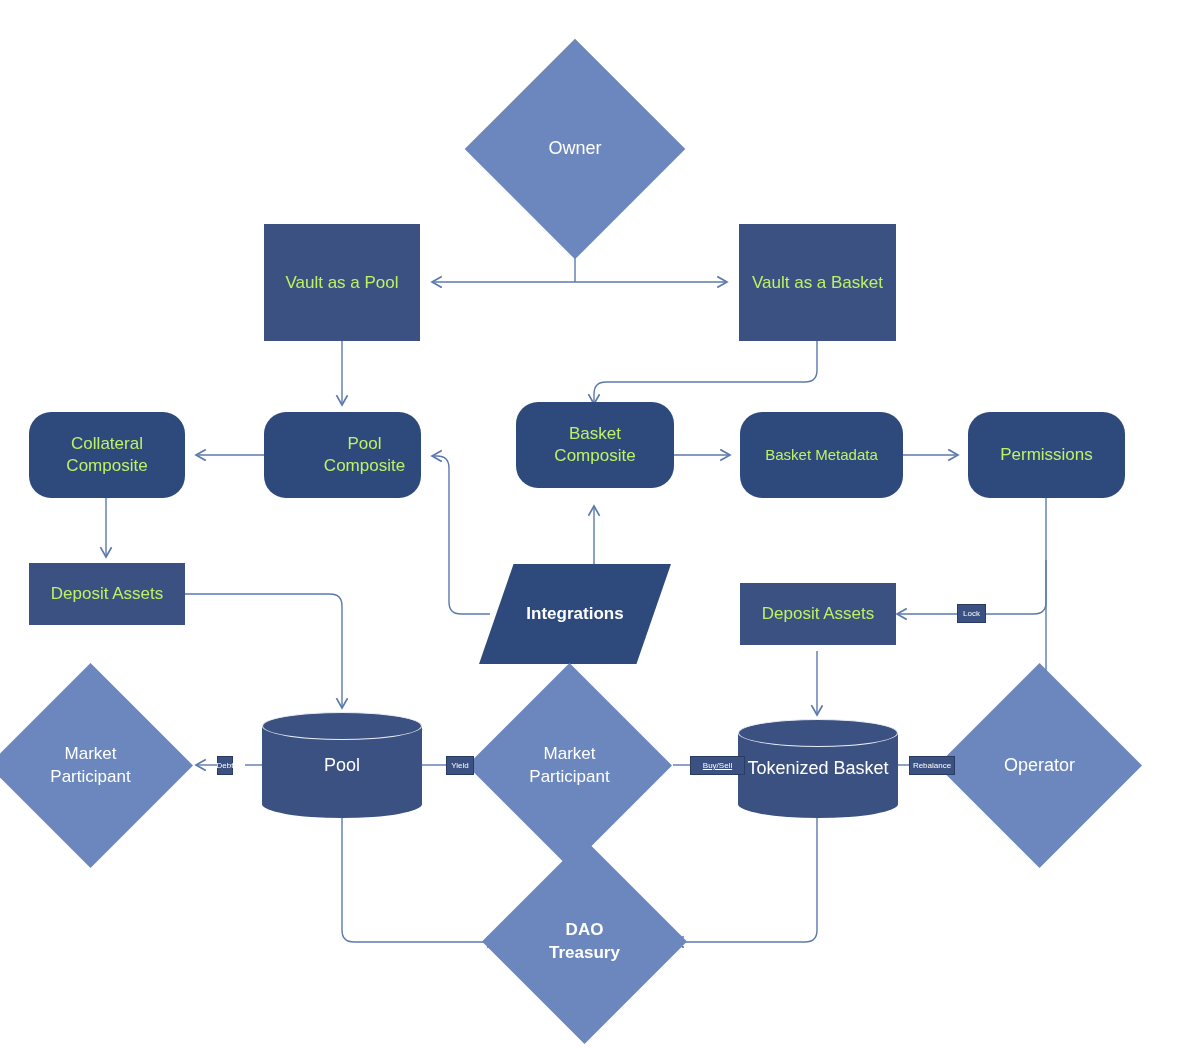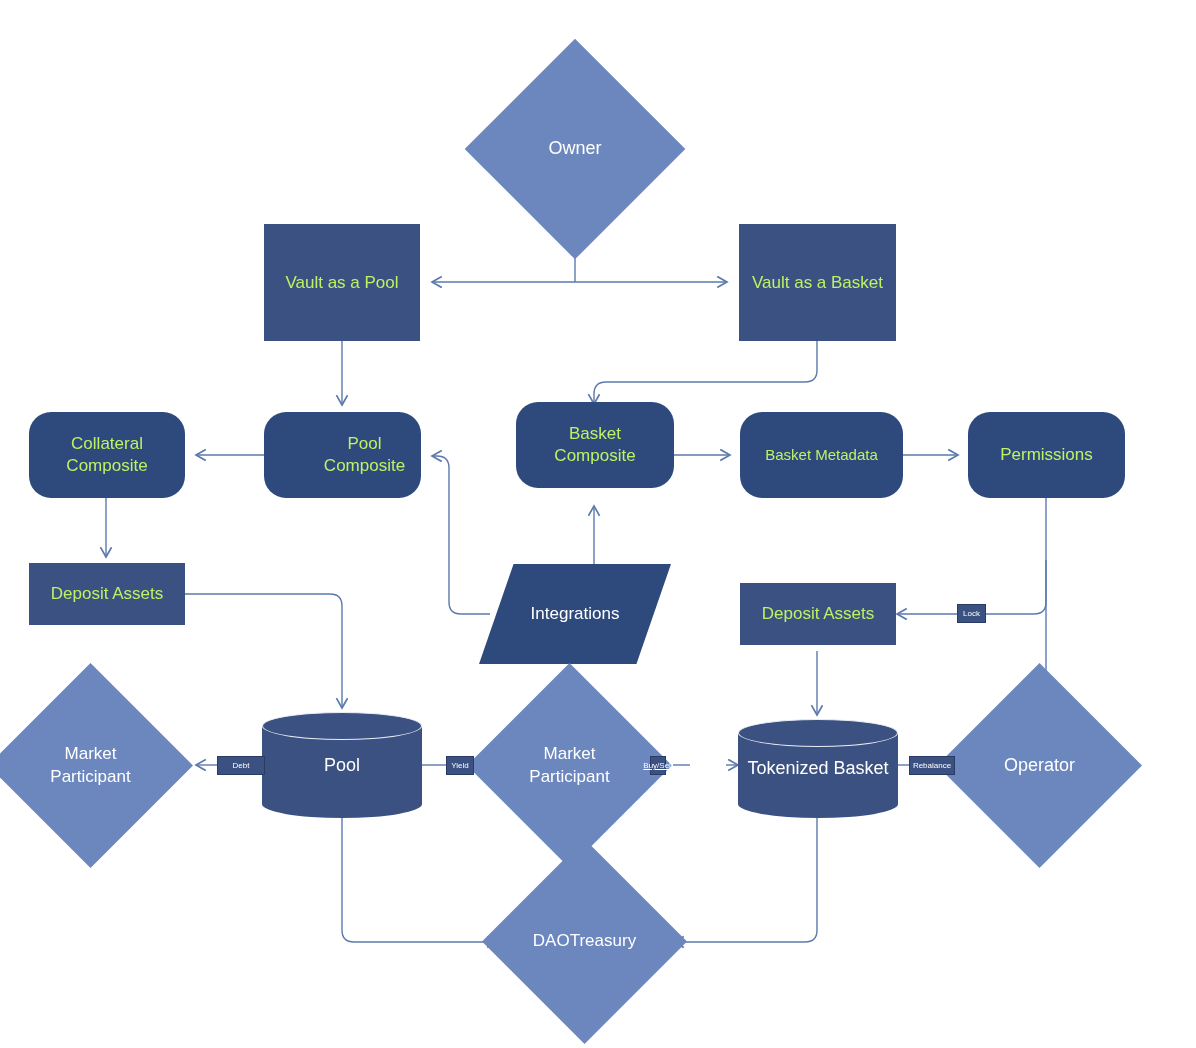--- a/index.html
+++ b/index.html
@@ -107,21 +107,21 @@
   </div>
 
   <div class="node round f17" style="left:968px;top:412px;width:157px;height:86px;">Permissions</div>
 
   <div class="node round f15" style="left:740px;top:412px;width:163px;height:86px;">Basket Metadata</div>
 
   <div class="node rect f17" style="left:29px;top:563px;width:156px;height:62px;">Deposit Assets</div>
 
   <div class="node rect f17" style="left:740px;top:583px;width:156px;height:62px;">Deposit Assets</div>
 
-  <div class="para-wrap" style="left:479px;top:564px;width:192px;height:100px;">
+  <div class="para-wrap" style="left:479px;top:564px;width:192px;height:100px;font-weight:bold;">
     <div class="para-shape"></div>
     <div class="para-label f17">Integrations</div>
   </div>
 
   <div class="diamond-wrap" style="left:18px;top:693px;width:145px;height:145px;">
     <div class="diamond-shape"></div>
     <div class="diamond-label f17" style="flex-direction:column;">
       <span>Market</span>
       <span>Participant</span>
     </div>
@@ -149,25 +149,25 @@
     <div class="cyl-label f18">Tokenized Basket</div>
   </div>
 
   <div class="diamond-wrap" style="left:967px;top:693px;width:145px;height:145px;">
     <div class="diamond-shape"></div>
     <div class="diamond-label f18">Operator</div>
   </div>
 
   <div class="diamond-wrap" style="left:512px;top:869px;width:145px;height:145px;">
     <div class="diamond-shape"></div>
-    <div class="diamond-label f17" style="flex-direction:row;">
+    <div class="diamond-label f17" style="flex-direction:column;font-weight:bold;">
       <span>DAO</span>
       <span>Treasury</span>
     </div>
   </div>
 
-  <div class="edge-label" style="left:217px;top:756px;width:48px;">Debt</div>
+  <div class="edge-label" style="left:217px;top:756px;width:16px;">Debt</div>
   <div class="edge-label" style="left:446px;top:756px;width:28px;">Yield</div>
-  <div class="edge-label" style="left:650px;top:756px;width:16px;text-decoration:underline;">Buy/Sell</div>
+  <div class="edge-label" style="left:690px;top:756px;width:55px;text-decoration:underline;">Buy/Sell</div>
   <div class="edge-label" style="left:909px;top:756px;width:46px;">Rebalance</div>
   <div class="edge-label" style="left:957px;top:604px;width:29px;">Lock</div>
 
 </div>
 
 </body></html>

